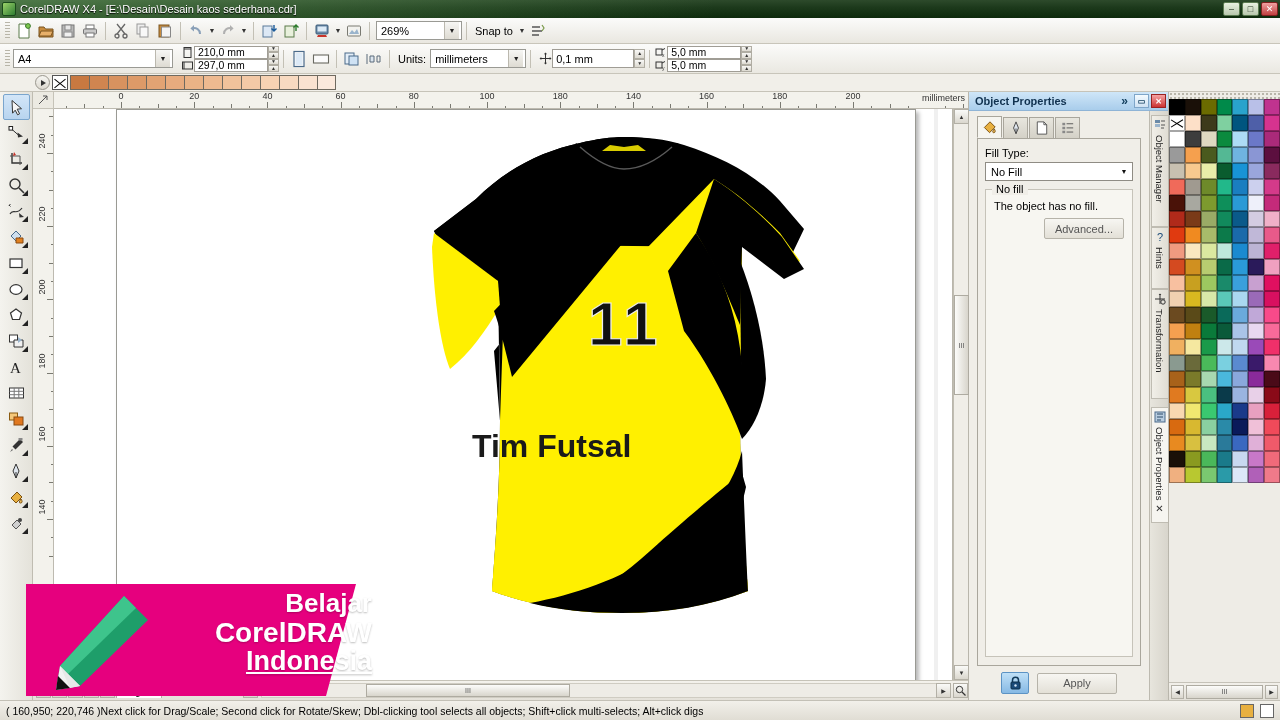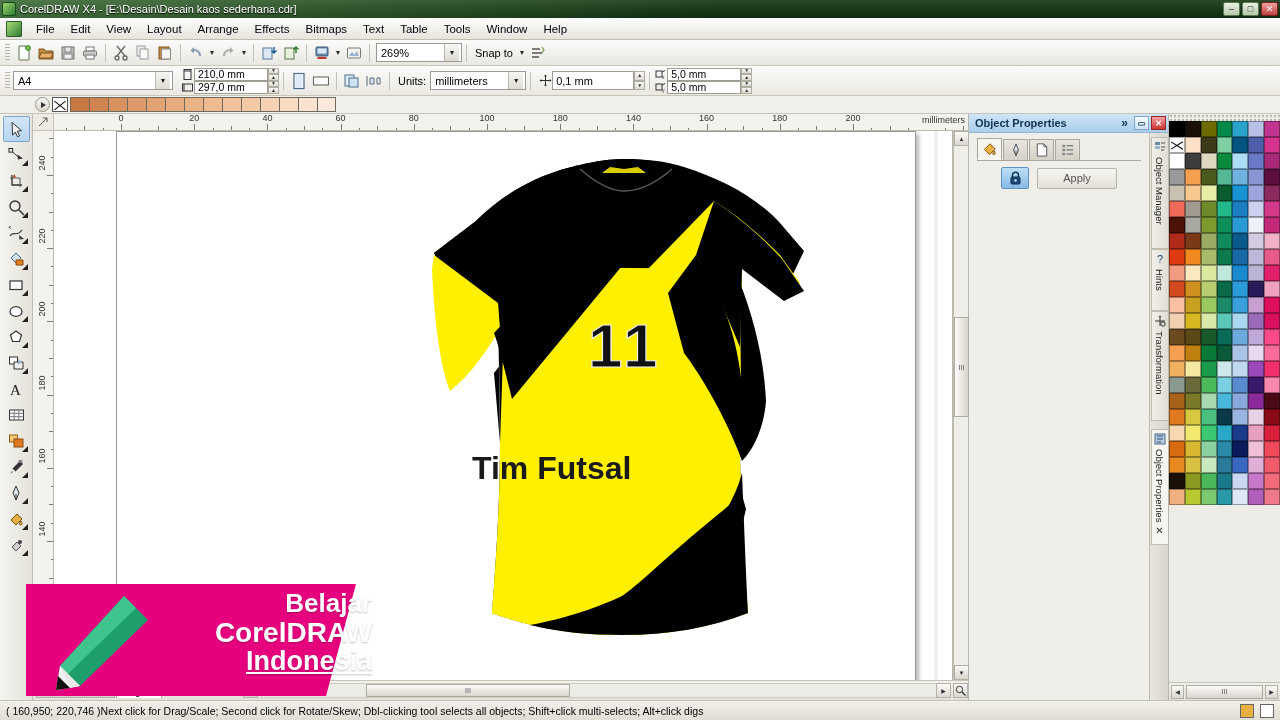--- a/index.html
+++ b/index.html
@@ -278,35 +278,20 @@
     <div class="tb-glow"></div>
     <div class="app-icon-sm"></div>
     <div class="title-text">CorelDRAW X4 - [E:\Desain\Desain kaos sederhana.cdr]</div>
     <div class="tb-buttons">
       <div class="tb-btn">–</div>
       <div class="tb-btn">□</div>
       <div class="tb-btn close">✕</div>
     </div>
   </div>
 
-  <div class="menubar">
-    <div class="menu-doc-icon"></div>
-    <div class="menu-item">File</div>
-    <div class="menu-item">Edit</div>
-    <div class="menu-item">View</div>
-    <div class="menu-item">Layout</div>
-    <div class="menu-item">Arrange</div>
-    <div class="menu-item">Effects</div>
-    <div class="menu-item">Bitmaps</div>
-    <div class="menu-item">Text</div>
-    <div class="menu-item">Table</div>
-    <div class="menu-item">Tools</div>
-    <div class="menu-item">Window</div>
-    <div class="menu-item">Help</div>
-  </div>
 
   <div class="toolbar">
     <div class="grip"></div>
 
     <div class="tb-icon">
       <svg width="16" height="16" viewBox="0 0 16 16">
           <path d="M3 1h7l3 3v11H3z" fill="#fff" stroke="#5a7a4a"></path>
           <path d="M10 1v3h3" fill="#dfe9d6" stroke="#5a7a4a"></path>
           <circle cx="12" cy="3" r="2.4" fill="#7ec850" stroke="#3a7a2a"></circle>
         </svg>
@@ -892,20 +877,34 @@
                   <path d="M10.5 2v3h3" fill="none" stroke="#555"></path>
                 </svg>
             </div>
             <div class="pp-tab">
               <svg width="16" height="16" viewBox="0 0 17 17">
                   <rect x="2.5" y="3" width="3" height="2.6" fill="#888"></rect>
                   <rect x="2.5" y="7.2" width="3" height="2.6" fill="#888"></rect>
                   <rect x="2.5" y="11.4" width="3" height="2.6" fill="#888"></rect>
                   <path d="M7 4h7M7 8.4h7M7 12.8h7" stroke="#555"></path>
                 </svg>
+            </div>
+          </div>
+          <div class="panel-box">
+            <div class="lbl-sm">Fill Type:</div>
+            <div class="sel-combo">
+              <span>No Fill</span>
+              <span class="arrow">▼</span>
+            </div>
+            <div class="fieldset">
+              <span class="legend">No fill</span>
+              <div class="fs-text">The object has no fill.</div>
+              <div class="adv-row">
+                <div class="btn">Advanced...</div>
+              </div>
             </div>
           </div>
           <div class="panel-footer">
             <div class="lock-btn">
               <svg width="13" height="14" viewBox="0 0 13 14">
                   <path d="M3.5 6V4.2a3 3 0 016 0V6" fill="none" stroke="#123a5a" stroke-width="1.5"></path>
                   <rect x="2" y="6" width="9" height="7" rx="1" fill="#1a4a78" stroke="#0d2e4a"></rect>
                   <circle cx="6.5" cy="9.5" r="1.2" fill="#cfe2f4"></circle>
                 </svg>
             </div>

